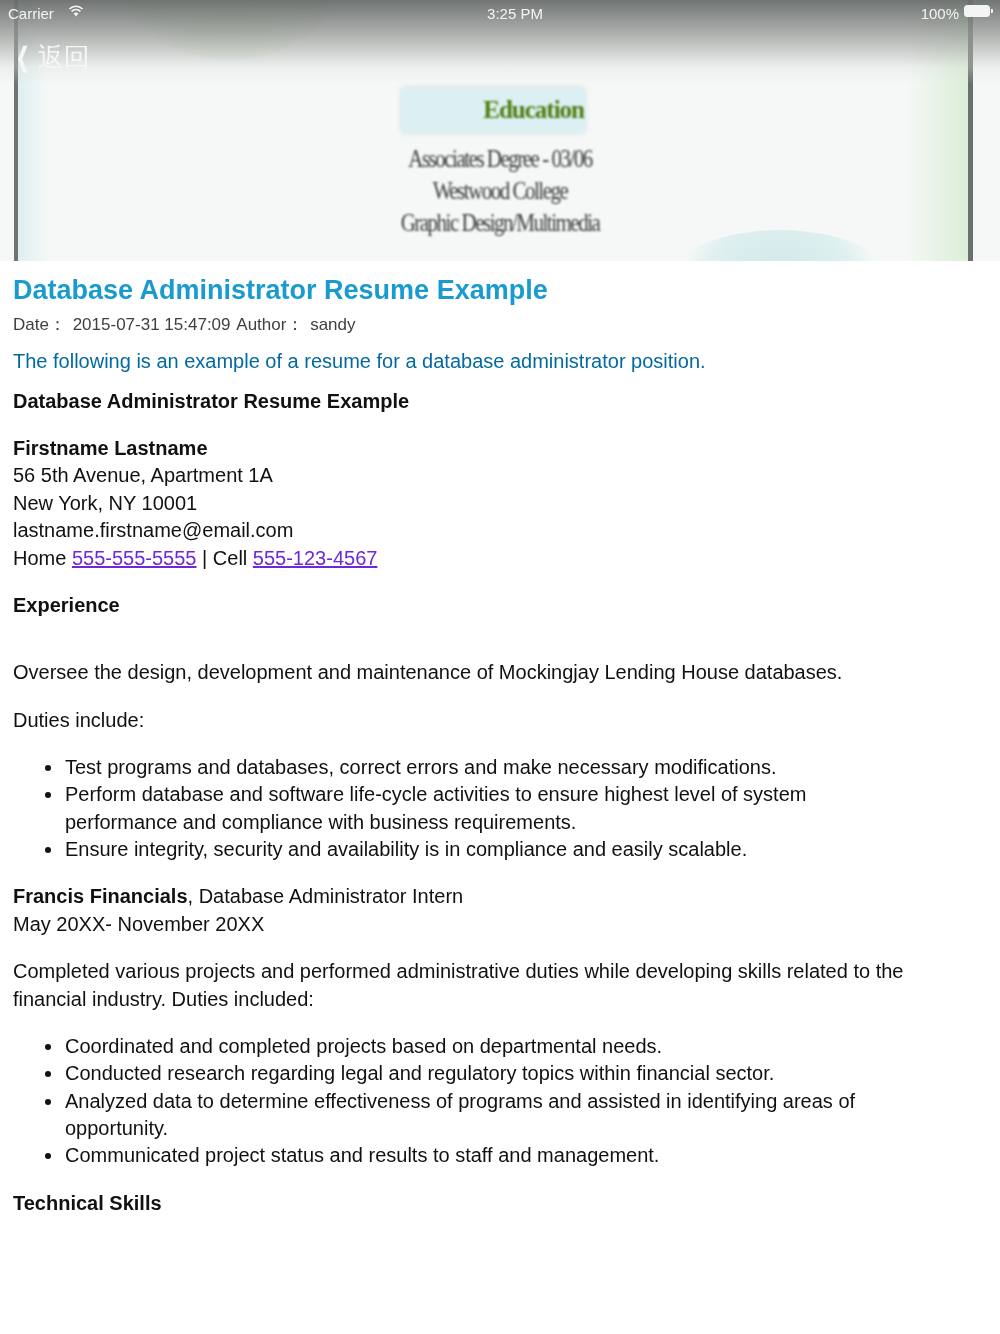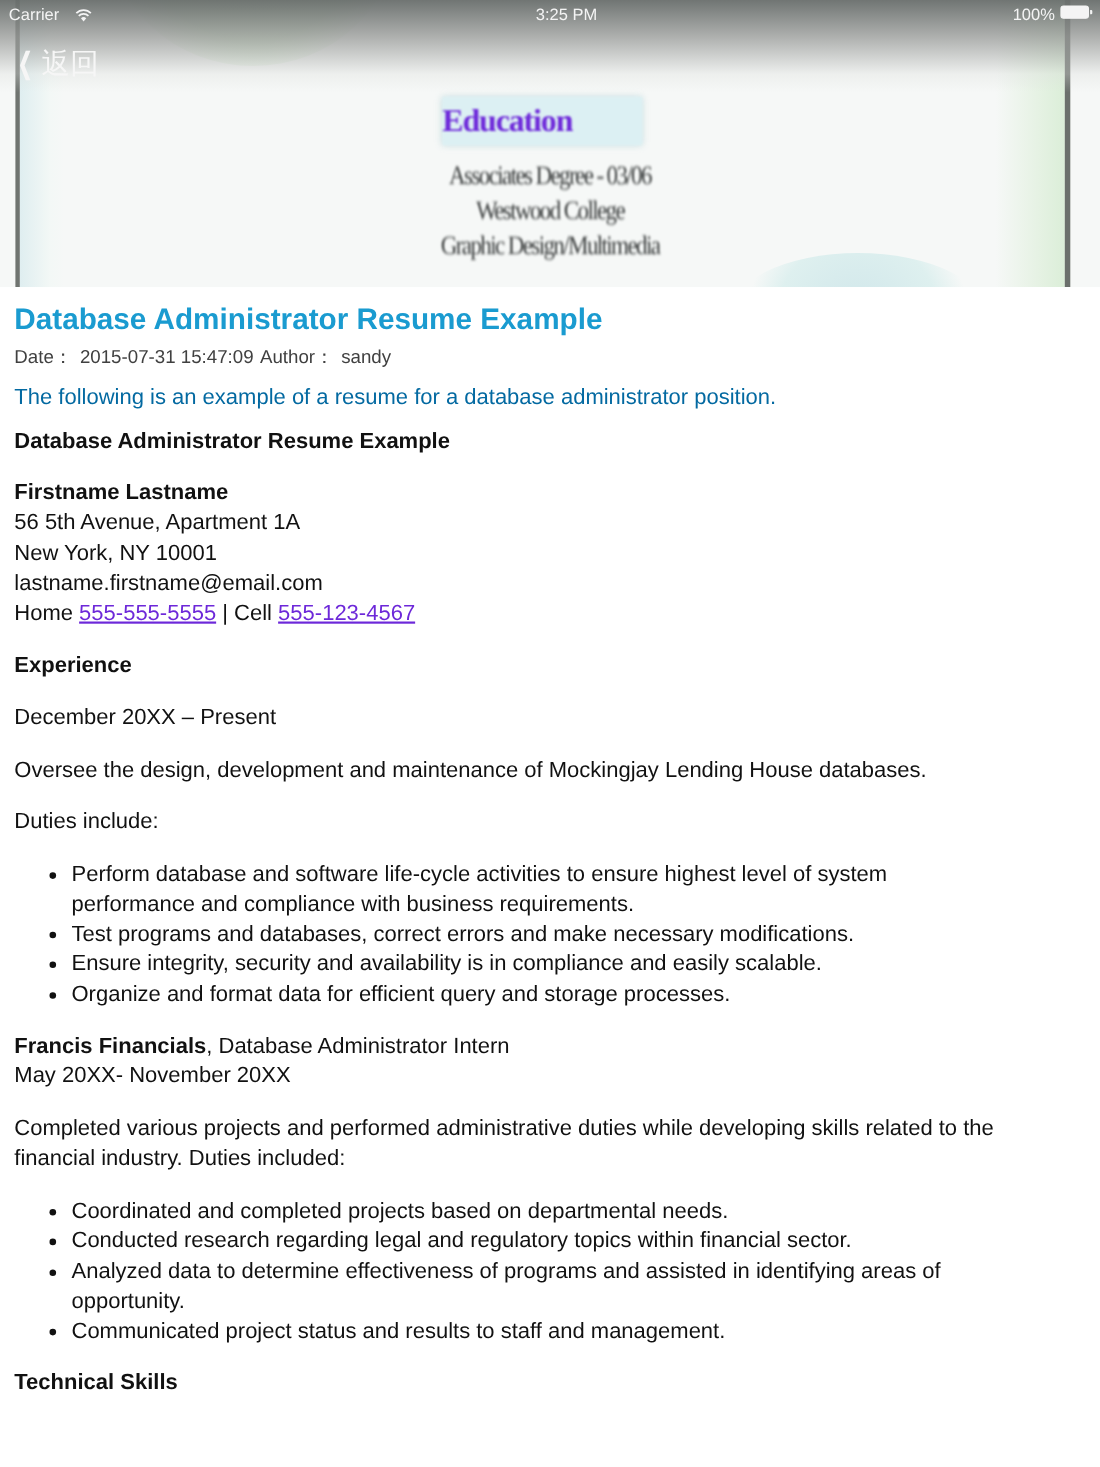--- a/index.html
+++ b/index.html
@@ -16,34 +16,34 @@
   .hero .strip-left { position: absolute; left: 18px; top: 0; width: 40px; height: 261px;
     background: linear-gradient(90deg, #dfeef0, #f3f8f6 70%, rgba(255,255,255,0)); }
   .hero .strip-right { position: absolute; left: 905px; top: 0; width: 63px; height: 261px;
     background: linear-gradient(90deg, rgba(255,255,255,0), #e6f2e4 60%, #dbeed8); }
   .hero .blob-tl { position: absolute; left: 100px; top: -180px; width: 260px; height: 240px; border-radius: 50%;
     background: radial-gradient(circle, #c9e2c6 0%, #d8ebd4 55%, rgba(220,235,215,0) 75%); }
   .hero .blob-br { position: absolute; left: 660px; top: 230px; width: 240px; height: 120px; border-radius: 50%;
     background: radial-gradient(circle, #cfe6ea 0%, #def0ef 55%, rgba(222,240,239,0) 75%); }
   .hero .edu-box { position: absolute; left: 402px; top: 88px; width: 182px; height: 44px;
     background: #dcf0f3; filter: blur(1px); box-shadow: 0 0 6px rgba(180,210,215,0.8); }
-  .hero .edu-title { position: absolute; left: 402px; top: 88px; width: 182px; height: 44px; text-align: left;
-    font-family: "Liberation Serif", serif; font-size: 29px; font-weight: bold; line-height: 44px; color: #6d28d9;
+  .hero .edu-title { position: absolute; left: 402px; top: 88px; width: 182px; height: 44px; text-align: right;
+    font-family: "Liberation Serif", serif; font-size: 25px; font-weight: bold; line-height: 44px; color: #4d7c0f;
     filter: blur(0.8px); letter-spacing: -1px; }
   .hero .edu-line { position: absolute; left: 330px; width: 340px; text-align: center;
     font-family: "Liberation Serif", serif; font-size: 21px; line-height: 30px; color: #3a3d3d;
     filter: blur(1.1px); letter-spacing: -1.5px; transform: scaleY(1.15); }
 
   
   .topbar {
     position: absolute; left: 0; top: 0; width: 1000px; height: 84px;
     background: linear-gradient(180deg, rgba(105,110,108,0.95) 0%, rgba(150,152,150,0.75) 40%, rgba(220,222,220,0.35) 80%, rgba(255,255,255,0) 100%);
   }
   .status-bar { position: absolute; left: 0; top: 0; width: 1000px; height: 28px; color: #f4f4f4; font-size: 15px; }
-  .status-left { position: absolute; left: 8px; top: 5px; display: flex; align-items: center; gap: 14px; }
+  .status-left { position: absolute; left: 8px; top: 5px; display: flex; gap: 14px; }
   .status-time { position: absolute; left: 0; width: 1000px; top: 5px; text-align: center; font-size: 15px; padding-left: 30px; }
   .status-right { position: absolute; right: 10px; top: 5px; display: flex; gap: 5px; }
   .wifi-icon { width: 16px; height: 12px; display: inline-block; }
   .battery-icon { width: 26px; height: 12px; border: 1.5px solid #f4f4f4; border-radius: 3px; position: relative; background: #f4f4f4; }
   .battery-icon::after { content: ""; position: absolute; right: -4px; top: 3px; width: 2px; height: 4px; background: #f4f4f4; border-radius: 0 1px 1px 0; }
 
   .back-button { position: absolute; left: 12px; top: 40px; display: flex; align-items: center; gap: 4px; color: #f6f6f6; font-size: 26px; cursor: pointer; }
   .back-chevron { font-size: 26px; font-weight: bold; transform: scaleX(0.6); display: inline-block; }
 
   
@@ -122,31 +122,29 @@
       <span>Home</span>
       <a href="#">555-555-5555</a>
       <span>|</span>
       <span>Cell</span>
       <a href="#">555-123-4567</a>
     </p>
     <div class="gap"></div>
     <h3>Experience</h3>
     <div class="gap"></div>
 
-    <p>December 20XX – Present</p>
     <div class="gap"></div>
     <p>Oversee the design, development and maintenance of Mockingjay Lending House databases.</p>
     <div class="gap"></div>
     <p>Duties include:</p>
     <div class="gap"></div>
     <ul>
+      <li>Test programs and databases, correct errors and make necessary modifications.</li>
       <li style="padding-right:130px">Perform database and software life-cycle activities to ensure highest level of system performance and compliance with business requirements.</li>
-      <li>Test programs and databases, correct errors and make necessary modifications.</li>
       <li>Ensure integrity, security and availability is in compliance and easily scalable.</li>
-      <li>Organize and format data for efficient query and storage processes.</li>
     </ul>
     <div class="gap"></div>
 
     <p><b>Francis Financials</b><span>, Database Administrator Intern</span></p>
     <p>May 20XX- November 20XX</p>
     <div class="gap"></div>
     <p style="padding-right:60px">Completed various projects and performed administrative duties while developing skills related to the financial industry. Duties included:</p>
     <div class="gap"></div>
     <ul>
       <li>Coordinated and completed projects based on departmental needs.</li>

